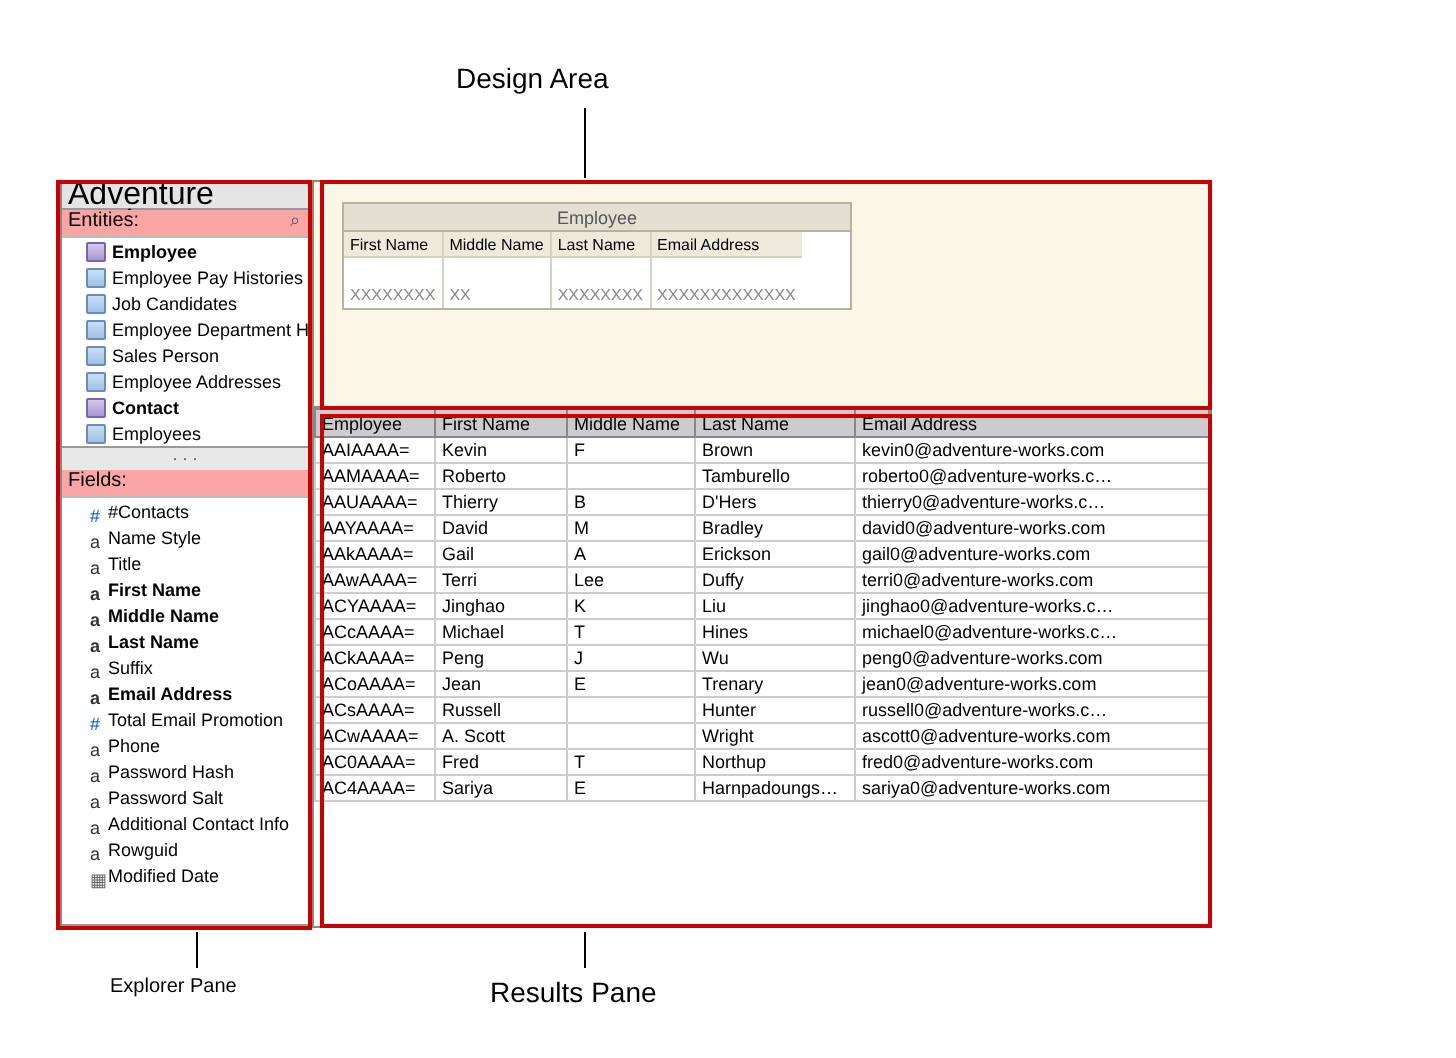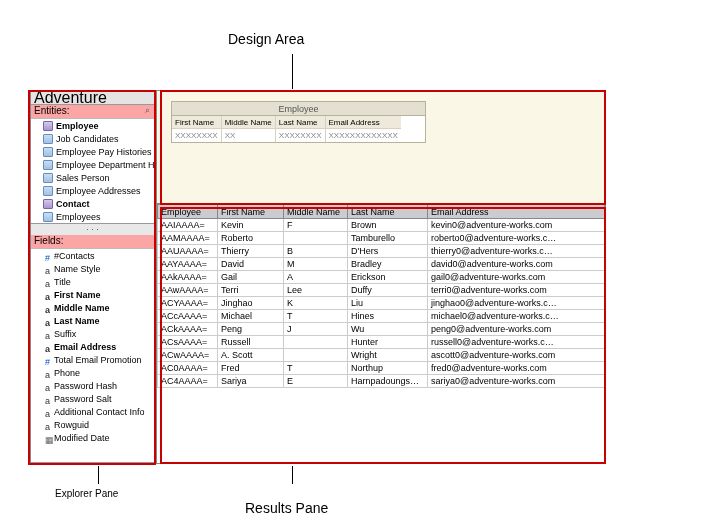--- a/index.html
+++ b/index.html
@@ -151,20 +151,21 @@
     padding: 0 3px;
     white-space: nowrap;
     border-bottom: 1px solid #d5d2c2;
   }
   .design-col .val {
     height: 13px;
     line-height: 13px;
     padding: 0 3px;
     color: #888;
     white-space: nowrap;
+    margin-top: 12px;
   }
   
   .results {
     flex: 1;
     overflow: hidden;
     background: #fff;
   }
   .results table {
     width: 100%;
     border-collapse: collapse;
@@ -208,21 +209,21 @@
   .line-explorer {
     position: absolute;
     top: 466px;
     left: 98px;
     width: 1px;
     height: 18px;
     background: #000;
   }
   .label-results {
     position: absolute;
-    top: 500px;
+    top: 488px;
     left: 245px;
     font-size: 14px;
     font-family: Verdana, sans-serif;
   }
   .line-results {
     position: absolute;
     top: 466px;
     left: 292px;
     width: 1px;
     height: 18px;
@@ -256,25 +257,25 @@
       <span>Entities:</span>
       <span class="mag-icon">⌕</span>
     </div>
     <div class="entities-list" id="entities-list">
         <div class="tree-item bold">
           <span class="icon entity-icon"></span>
           <span>Employee</span>
         </div>
         <div class="tree-item">
           <span class="icon folder-icon"></span>
+          <span>Employee Pay Histories</span>
+        </div>
+        <div class="tree-item">
+          <span class="icon folder-icon"></span>
           <span>Job Candidates</span>
-        </div>
-        <div class="tree-item">
-          <span class="icon folder-icon"></span>
-          <span>Employee Pay Histories</span>
         </div>
         <div class="tree-item">
           <span class="icon folder-icon"></span>
           <span>Employee Department Historie</span>
         </div>
         <div class="tree-item">
           <span class="icon folder-icon"></span>
           <span>Sales Person</span>
         </div>
         <div class="tree-item">
@@ -461,20 +462,27 @@
               <td>michael0@adventure-works.c…</td>
             </tr>
             <tr>
               <td>ACkAAAA=</td>
               <td>Peng</td>
               <td>J</td>
               <td>Wu</td>
               <td>peng0@adventure-works.com</td>
             </tr>
             <tr>
+              <td>ACoAAAA=</td>
+              <td>Jean</td>
+              <td>E</td>
+              <td>Trenary</td>
+              <td>jean0@adventure-works.com</td>
+            </tr>
+            <tr>
               <td>ACsAAAA=</td>
               <td>Russell</td>
               <td></td>
               <td>Hunter</td>
               <td>russell0@adventure-works.c…</td>
             </tr>
             <tr>
               <td>ACwAAAA=</td>
               <td>A. Scott</td>
               <td></td>

